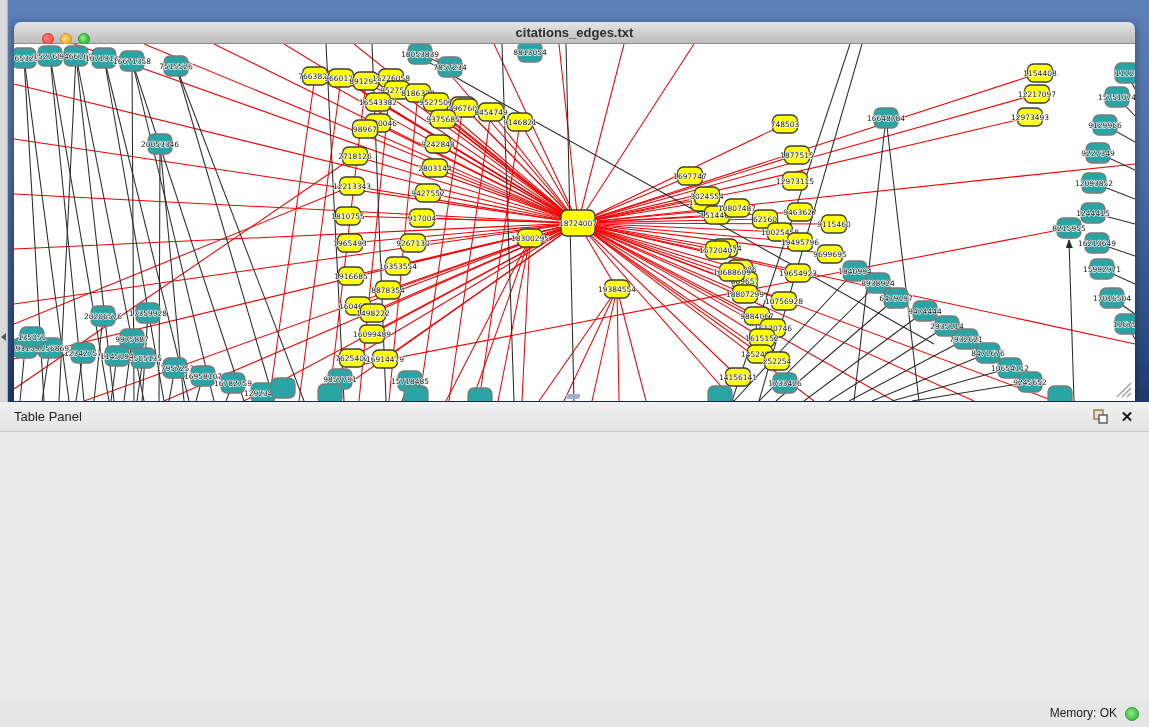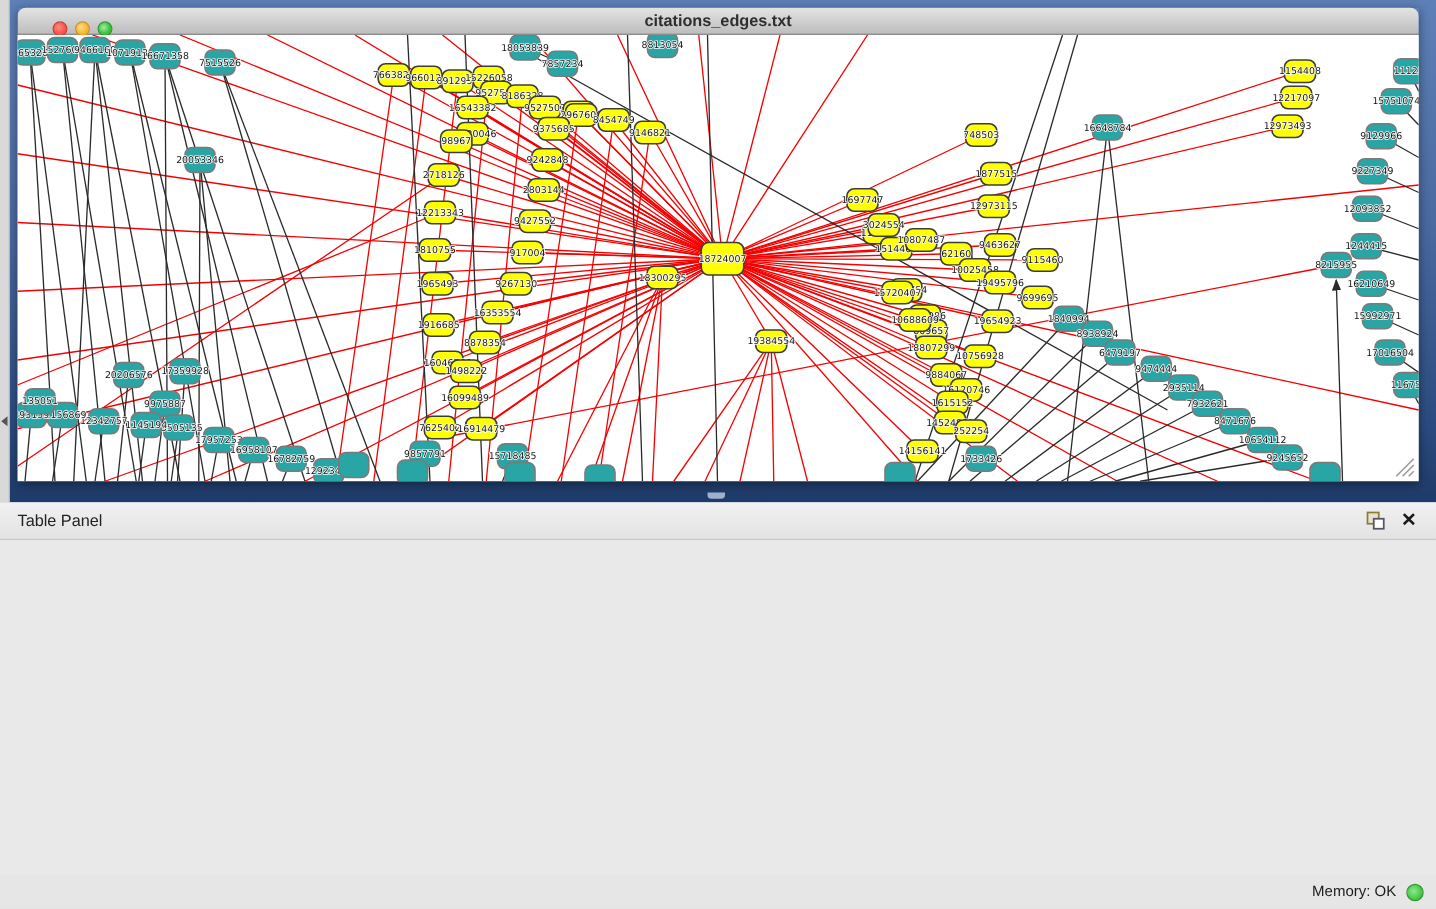--- a/index.html
+++ b/index.html
@@ -6,21 +6,21 @@
   *{box-sizing:border-box;}
   #stage{position:relative;width:1149px;height:727px;background:#e8e8e8;
          font-family:"Liberation Sans",sans-serif;overflow:hidden;}
 
   
   .top-area{position:absolute;left:0;top:0;width:1149px;height:402px;
     background:linear-gradient(180deg,#5e80b8 0%,#4a6aa0 45%,#2b4b80 85%,#1e3a68 100%);}
   .left-strip{position:absolute;left:0;top:0;width:8px;height:402px;background:#d9d9d9;border-right:1px solid #b5b5b5;}
   .strip-mark{position:absolute;left:1px;top:333px;width:0;height:0;
     border-top:4px solid transparent;border-bottom:4px solid transparent;border-right:5px solid #555;}
-  .win{position:absolute;left:14px;top:6px;width:1121px;height:379px;box-shadow:0 2px 8px rgba(0,0,0,.45);}
+  .win{position:absolute;left:14px;top:22px;width:1121px;height:379px;box-shadow:0 2px 8px rgba(0,0,0,.45);}
   .titlebar{position:relative;height:22px;border-radius:7px 7px 0 0;
     background:linear-gradient(#e4e4e4,#bdbdbd);border-bottom:1px solid #8d8d8d;}
   .title{position:absolute;left:0;right:0;top:0;line-height:22px;text-align:center;
     font-size:13px;font-weight:600;color:#2e2e2e;}
   .light{position:absolute;top:11px;width:12px;height:12px;border-radius:50%;}
   .light.red{left:28px;background:radial-gradient(circle at 4px 4px,#ff8a80,#f9534b 60%);border:1px solid #ca3f38;}
   .light.yellow{left:46px;background:radial-gradient(circle at 4px 4px,#ffe087,#f8b22e 60%);border:1px solid #cf9327;}
   .light.green{left:64px;background:radial-gradient(circle at 4px 4px,#9ff09a,#35c13a 60%);border:1px solid #2d9e31;}
   .canvas{position:absolute;left:0;top:22px;width:1121px;height:357px;background:#ffffff;}
   .notch{position:absolute;left:566px;top:394px;width:14px;height:5px;background:#9fb0cc;border-radius:0 0 3px 3px;}

